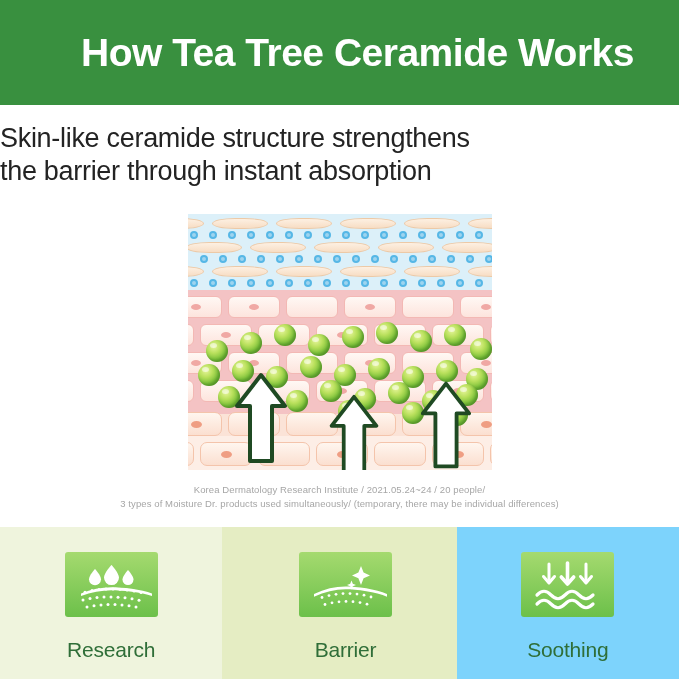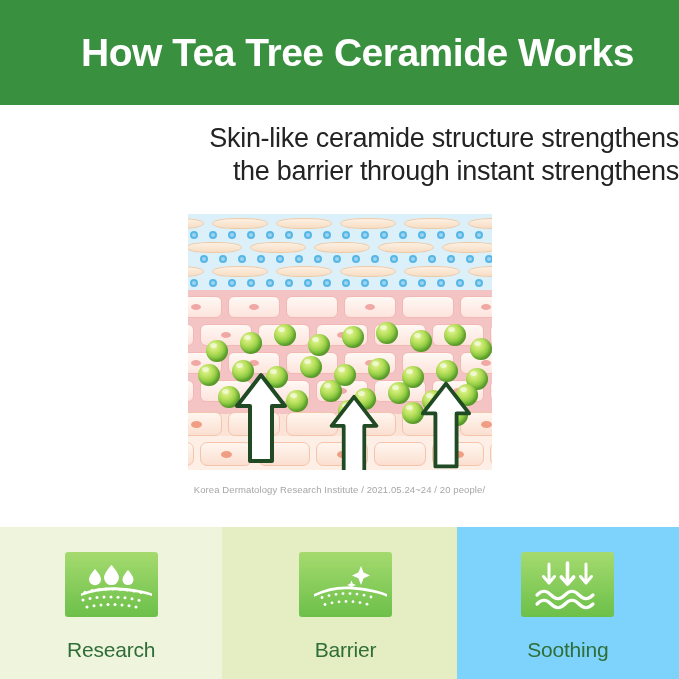--- a/index.html
+++ b/index.html
@@ -25,21 +25,21 @@
     letter-spacing:-0.5px;
     line-height:1;
     text-align:center;
     font-family:"Liberation Sans", sans-serif;
     margin-left:36px;
   }
 
   
   .subtitle{
     position:absolute;left:0;top:122px;width:679px;
-    text-align:right;
+    text-align:left;
     color:#232323;
     font-size:27px;
     line-height:33px;
     letter-spacing:-0.3px;
   }
   .subtitle .l2{display:block;}
 
   
   .illus{
     position:absolute;left:188px;top:214px;width:304px;height:256px;
@@ -137,21 +137,21 @@
 <body>
 
 <div class="page">
 
   <div class="banner">
     <div class="banner-title">How Tea Tree Ceramide Works</div>
   </div>
 
   <div class="subtitle">
     <span class="l1">Skin-like ceramide structure strengthens</span>
-    <span class="l2">the barrier through instant strengthens</span>
+    <span class="l2">the barrier through instant absorption</span>
   </div>
 
   <div class="illus">
     <div class="layer-top"></div>
     <div id="corneo-host">
         <div class="corneo" style="left: -40px; top: 4px; width: 56px;"></div>
         <div class="corneo" style="left: 24px; top: 4px; width: 56px;"></div>
         <div class="corneo" style="left: 88px; top: 4px; width: 56px;"></div>
         <div class="corneo" style="left: 152px; top: 4px; width: 56px;"></div>
         <div class="corneo" style="left: 216px; top: 4px; width: 56px;"></div>
@@ -321,20 +321,21 @@
             <path d="M27 3 L51 34 H38 V89 H16 V34 H3 Z" fill="#ffffff" stroke="#1f4a23" stroke-width="4" stroke-linejoin="round"></path>
           </svg></div>
         <div class="arrow" style="left: 232px; top: 166px;"><svg width="52" height="90" viewBox="0 0 54 92">
             <path d="M27 3 L51 34 H38 V89 H16 V34 H3 Z" fill="#ffffff" stroke="#1f4a23" stroke-width="4" stroke-linejoin="round"></path>
           </svg></div>
       </div>
   </div>
 
   <div class="caption">
     <span>Korea Dermatology Research Institute / 2021.05.24~24 / 20 people/</span>
+    <span>3 types of Moisture Dr. products used simultaneously/ (temporary, there may be individual differences)</span>
   </div>
 
   <div class="benefits">
 
     <div class="bcol c0">
       <div class="tile">
         <svg width="93" height="65" viewBox="0 0 93 65">
           <g fill="#ffffff">
             <path d="M30 17c0 0-6 6.5-6 10.2a6 6 0 0 0 12 0C36 23.5 30 17 30 17z"></path>
             <path d="M46.5 13c0 0-7.5 8-7.5 12.6a7.5 7.5 0 0 0 15 0C54 21 46.5 13 46.5 13z"></path>

